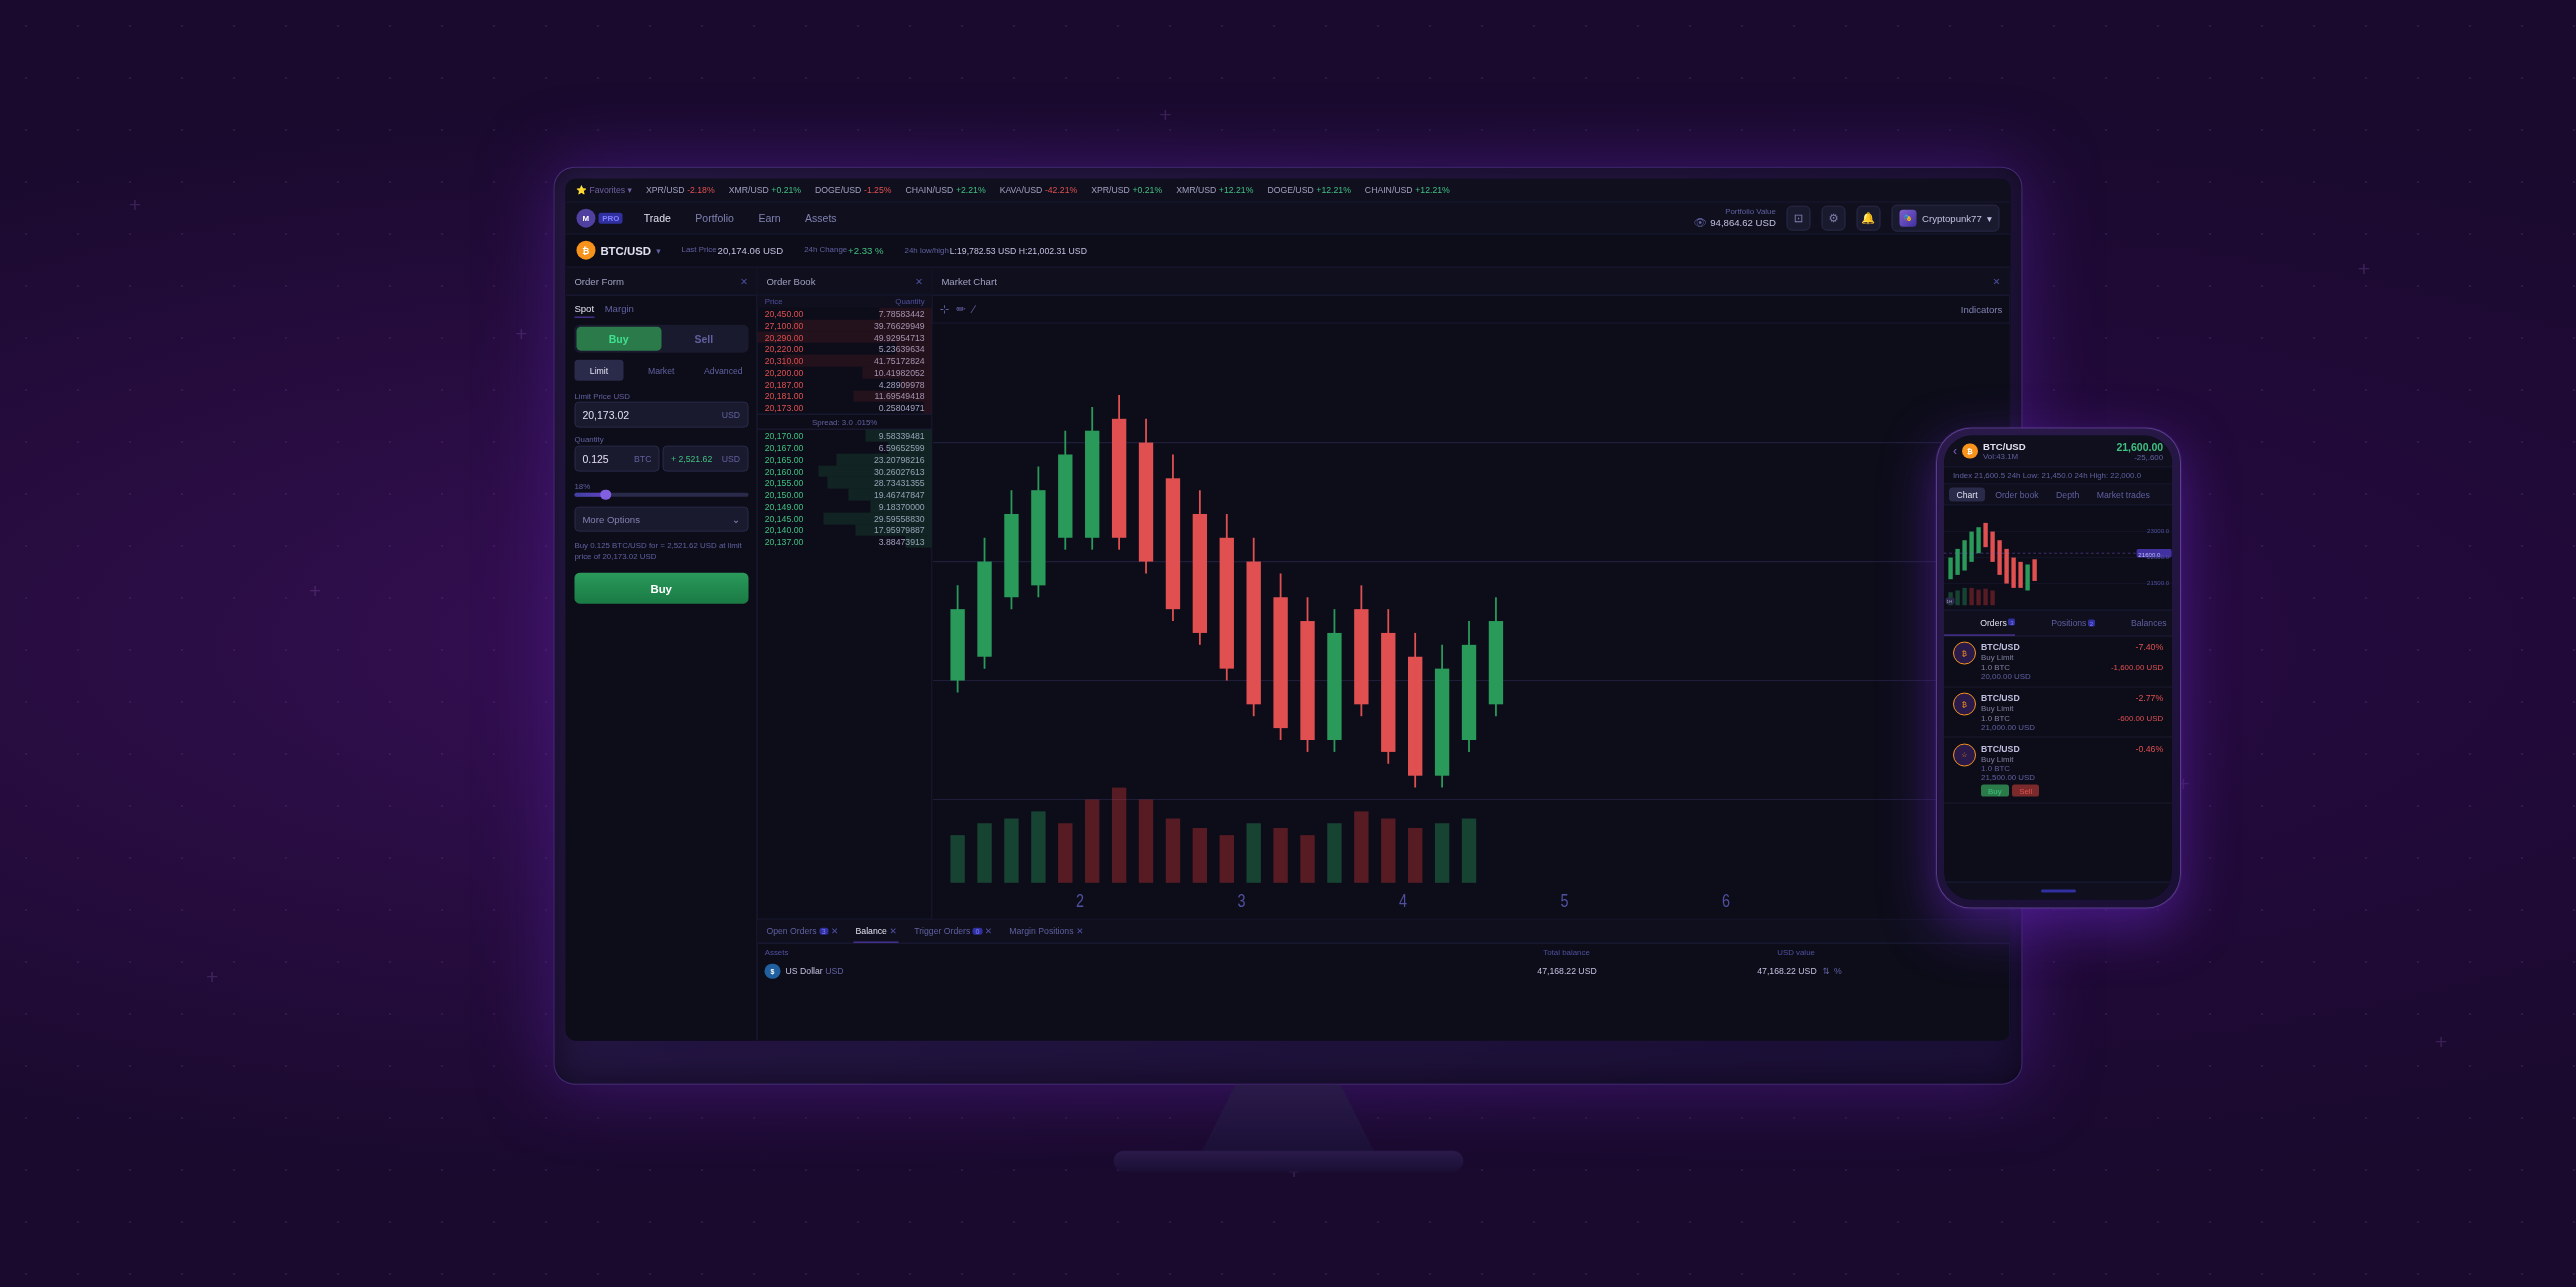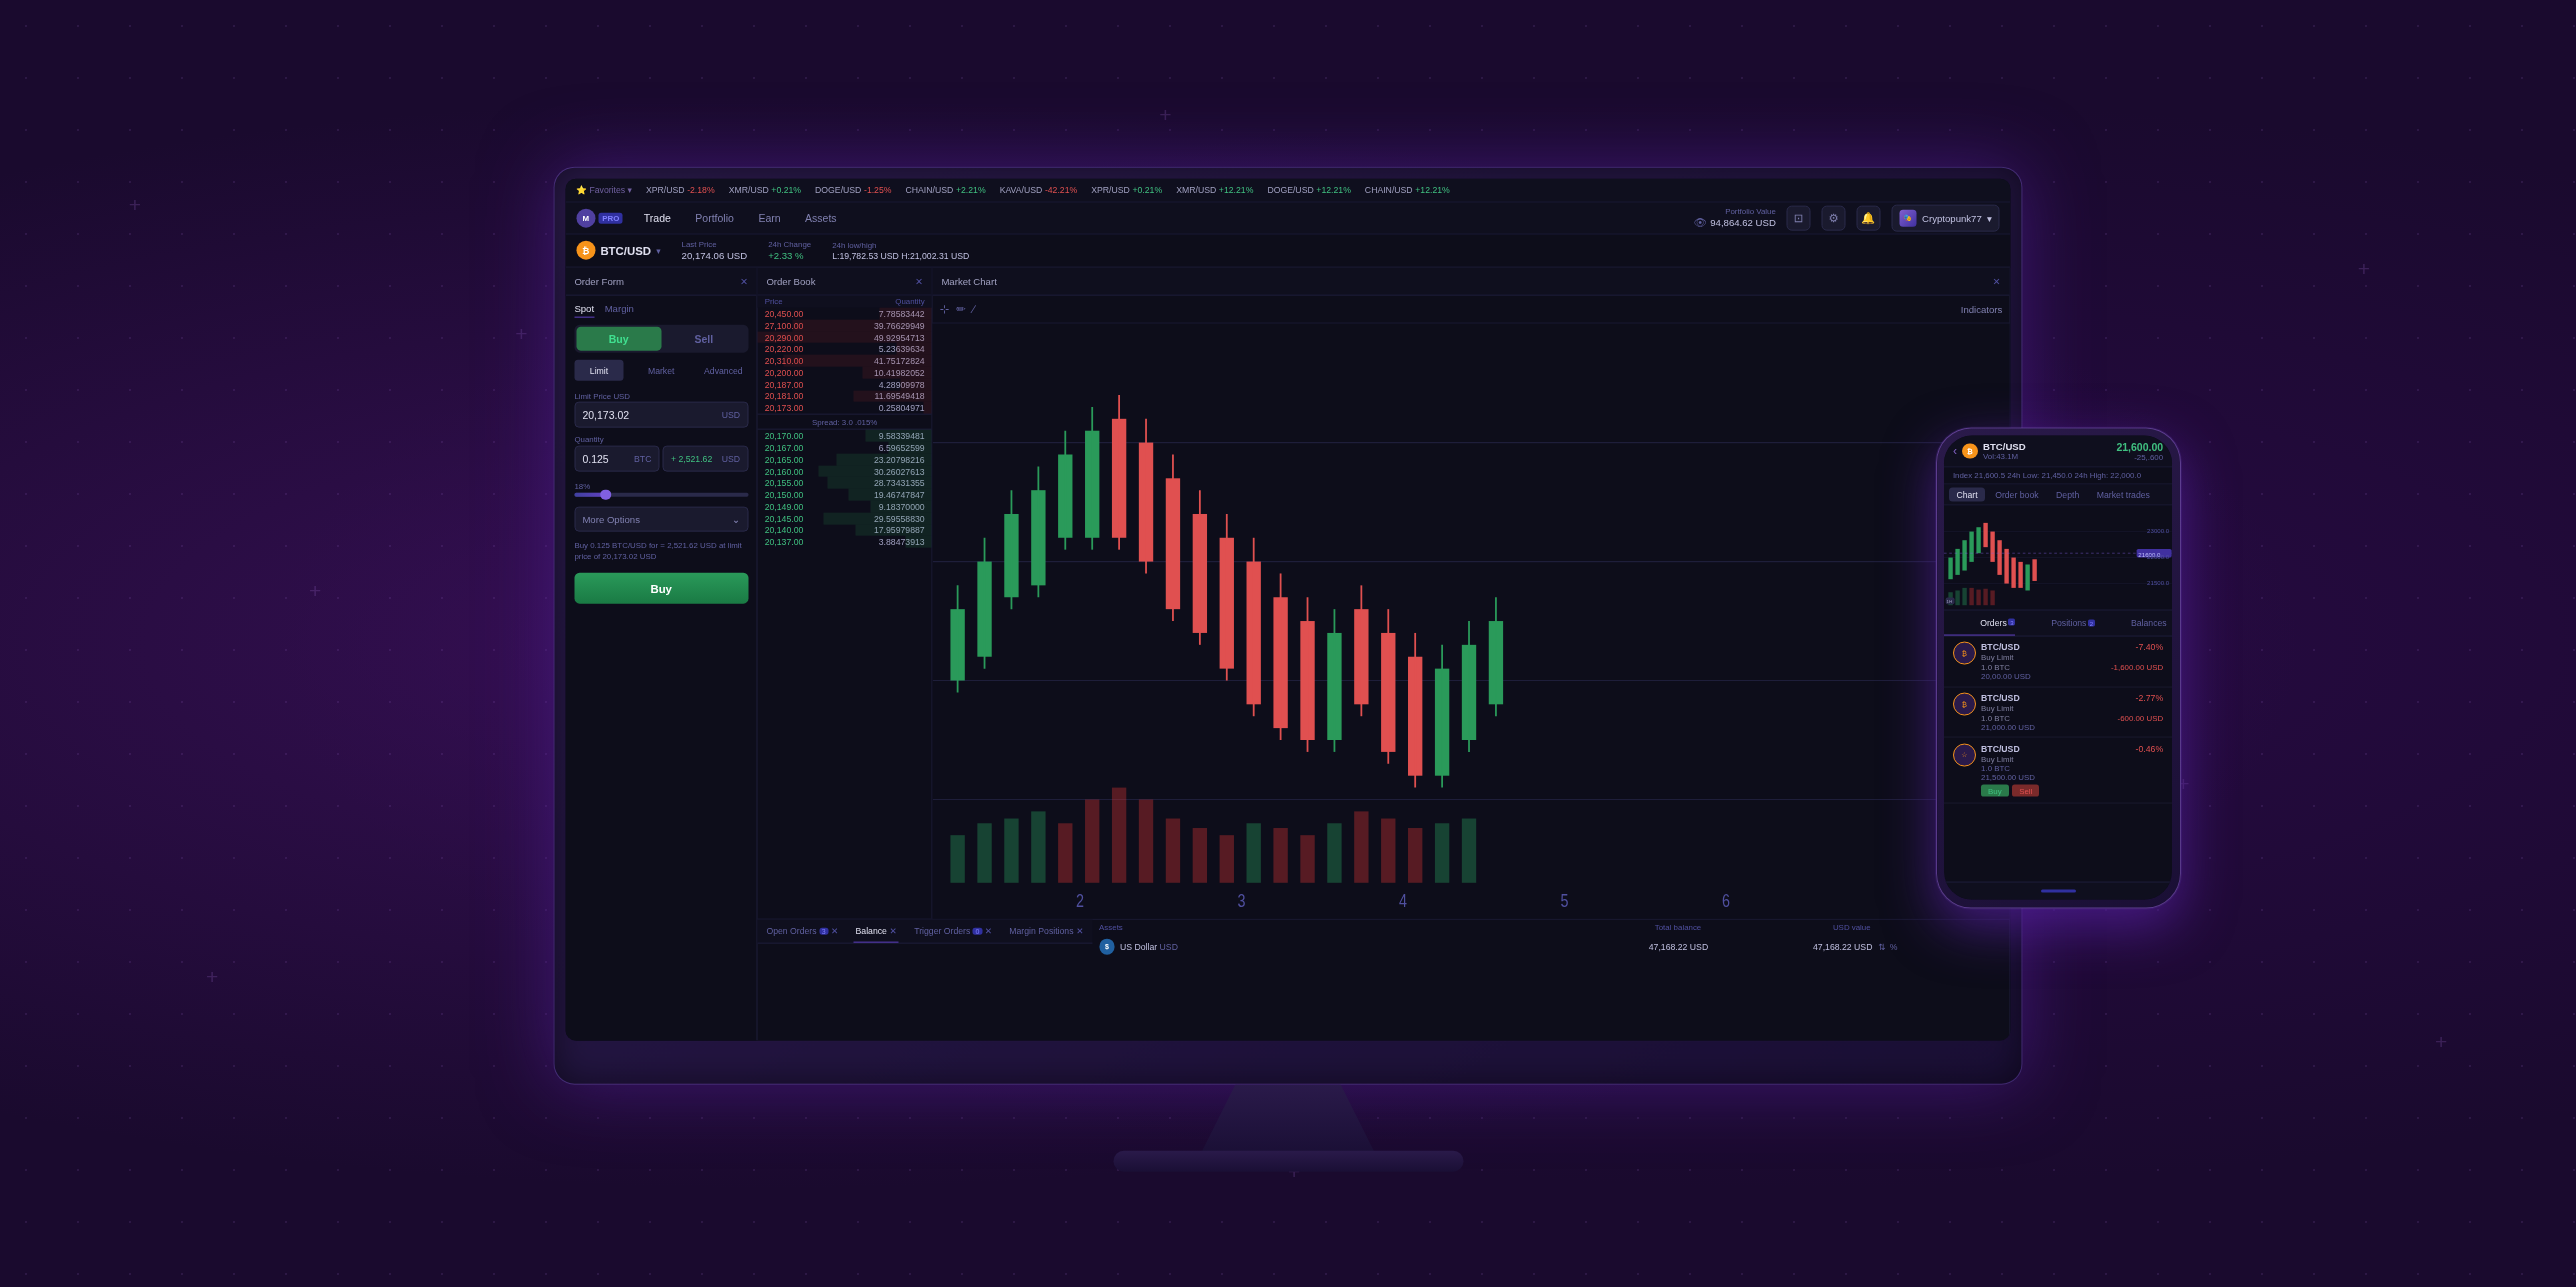--- a/index.html
+++ b/index.html
@@ -240,21 +240,21 @@
       border-radius: 50%;
       background: #f7931a;
       display: flex;
       align-items: center;
       justify-content: center;
       color: white;
       font-size: 8.7px;
       font-weight: bold;
     }
     .pair-name { color: #e0e0f0; font-weight: 600; font-size: 11.4px; }
-    .pair-stat { display: flex; flex-direction: column; gap: 0.9px; }
+    .pair-stat { display: flex; flex-direction: row; gap: 0.9px; }
     .pair-stat-label { color: #6060a0; font-size: 7.9px; }
     .pair-stat-value { color: #c0c0e0; font-size: 9.6px; }
     .pair-stat-value.pos { color: #40c080; }
 
     
     .trading-main {
       flex: 1;
       display: flex;
       overflow: hidden;
     }
@@ -522,21 +522,21 @@
     .chart-svg {
       width: 100%;
       height: 100%;
     }
 
     
     .bottom-panels {
       height: 122px;
       border-top: 0.9px solid #1e1e3a;
       display: flex;
-      flex-direction: row;
+      flex-direction: column;
     }
     .bottom-tabs {
       height: 24.5px;
       background: #0f0f1e;
       display: flex;
       align-items: center;
       gap: 0;
       border-bottom: 0.9px solid #1e1e3a;
       padding: 0 7px;
       gap: 14px;

